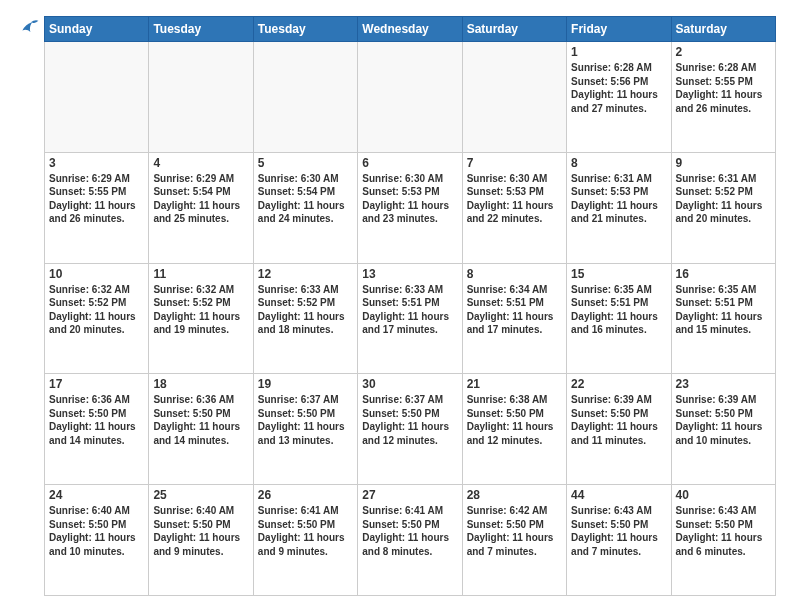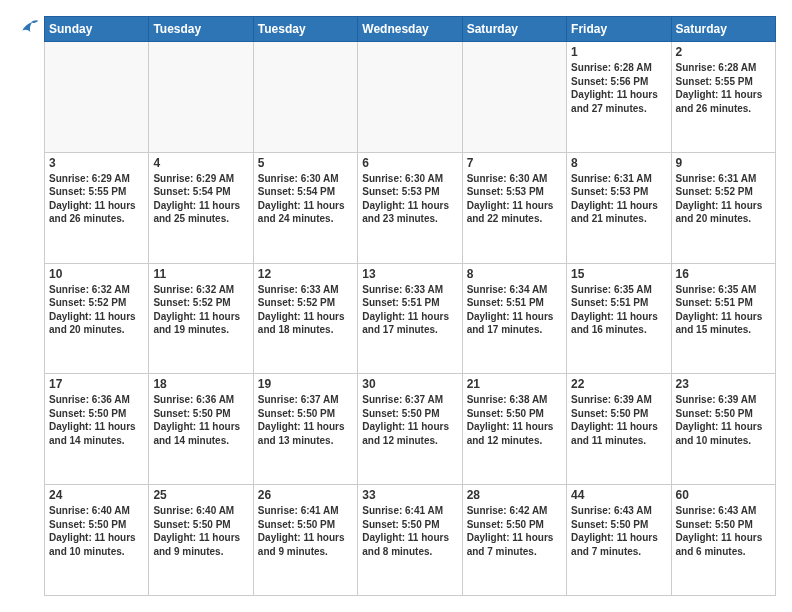--- a/index.html
+++ b/index.html
@@ -239,31 +239,31 @@
           </td>
           <td>
             <span class="day-num">25</span>
             <div class="day-info">Sunrise: 6:40 AM<br>Sunset: 5:50 PM<br>Daylight: 11 hours and 9 minutes.</div>
           </td>
           <td class="">
             <span class="day-num">26</span>
             <div class="day-info">Sunrise: 6:41 AM<br>Sunset: 5:50 PM<br>Daylight: 11 hours and 9 minutes.</div>
           </td>
           <td>
-            <span class="day-num">33</span>
+            <span class="day-num">27</span>
             <div class="day-info">Sunrise: 6:41 AM<br>Sunset: 5:50 PM<br>Daylight: 11 hours and 8 minutes.</div>
           </td>
           <td class="">
             <span class="day-num">28</span>
             <div class="day-info">Sunrise: 6:42 AM<br>Sunset: 5:50 PM<br>Daylight: 11 hours and 7 minutes.</div>
           </td>
           <td>
             <span class="day-num">44</span>
             <div class="day-info">Sunrise: 6:43 AM<br>Sunset: 5:50 PM<br>Daylight: 11 hours and 7 minutes.</div>
           </td>
           <td class="">
-            <span class="day-num">60</span>
+            <span class="day-num">40</span>
             <div class="day-info">Sunrise: 6:43 AM<br>Sunset: 5:50 PM<br>Daylight: 11 hours and 6 minutes.</div>
           </td>
         </tr>
       </tbody>
   </table>
 </div>
 
 </body></html>

